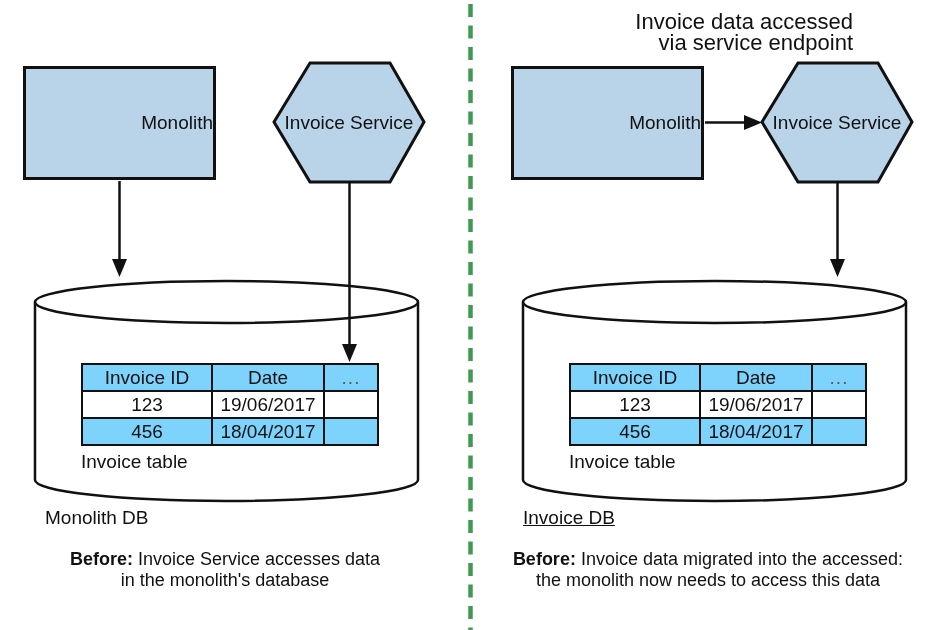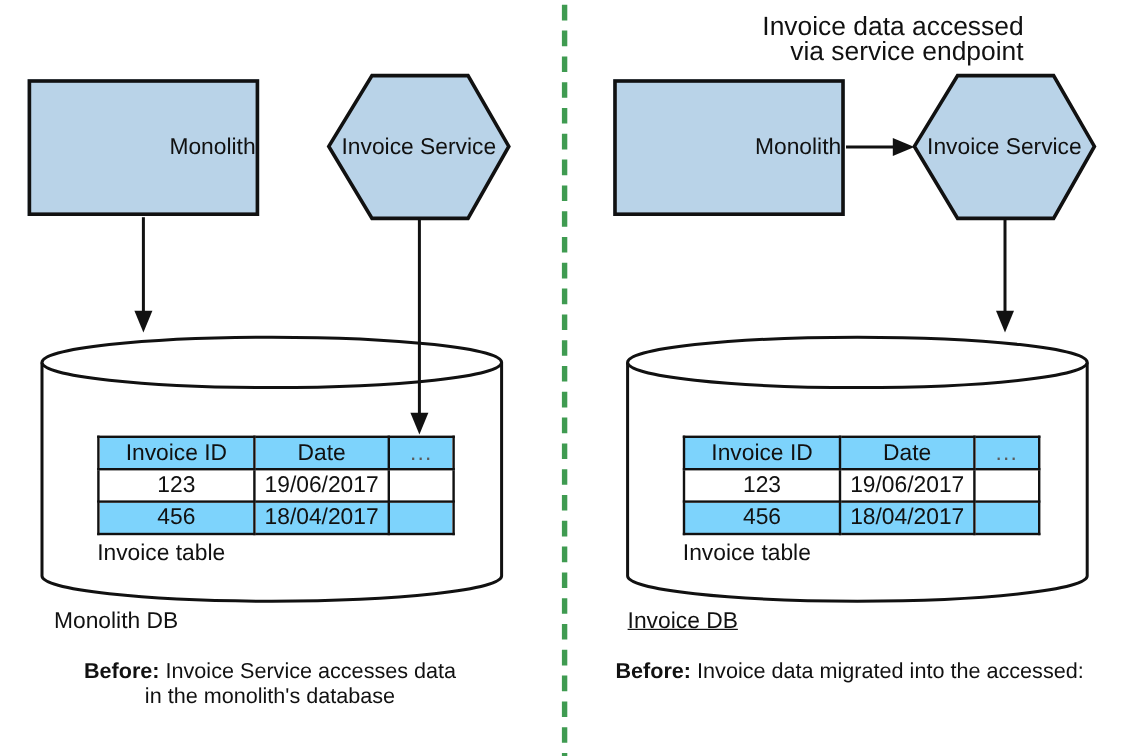--- a/index.html
+++ b/index.html
@@ -176,15 +176,16 @@
       </tr>
     </tbody>
   </table>
 
   <div class="label abs" style="left:569px; top:451px; width:296px;">Invoice table</div>
 
   <div class="label abs" style="left:523px; top:507px; width:383px;text-decoration:underline;">Invoice DB</div>
 
   <div class="caption abs" style="left:482px; top:549px; width:452px;">
     <div><span class="lead">Before:</span> <span>Invoice data migrated into the accessed:</span></div>
+    <div>the monolith now needs to access this data</div>
   </div>
 
 </div>
 
 </body></html>

